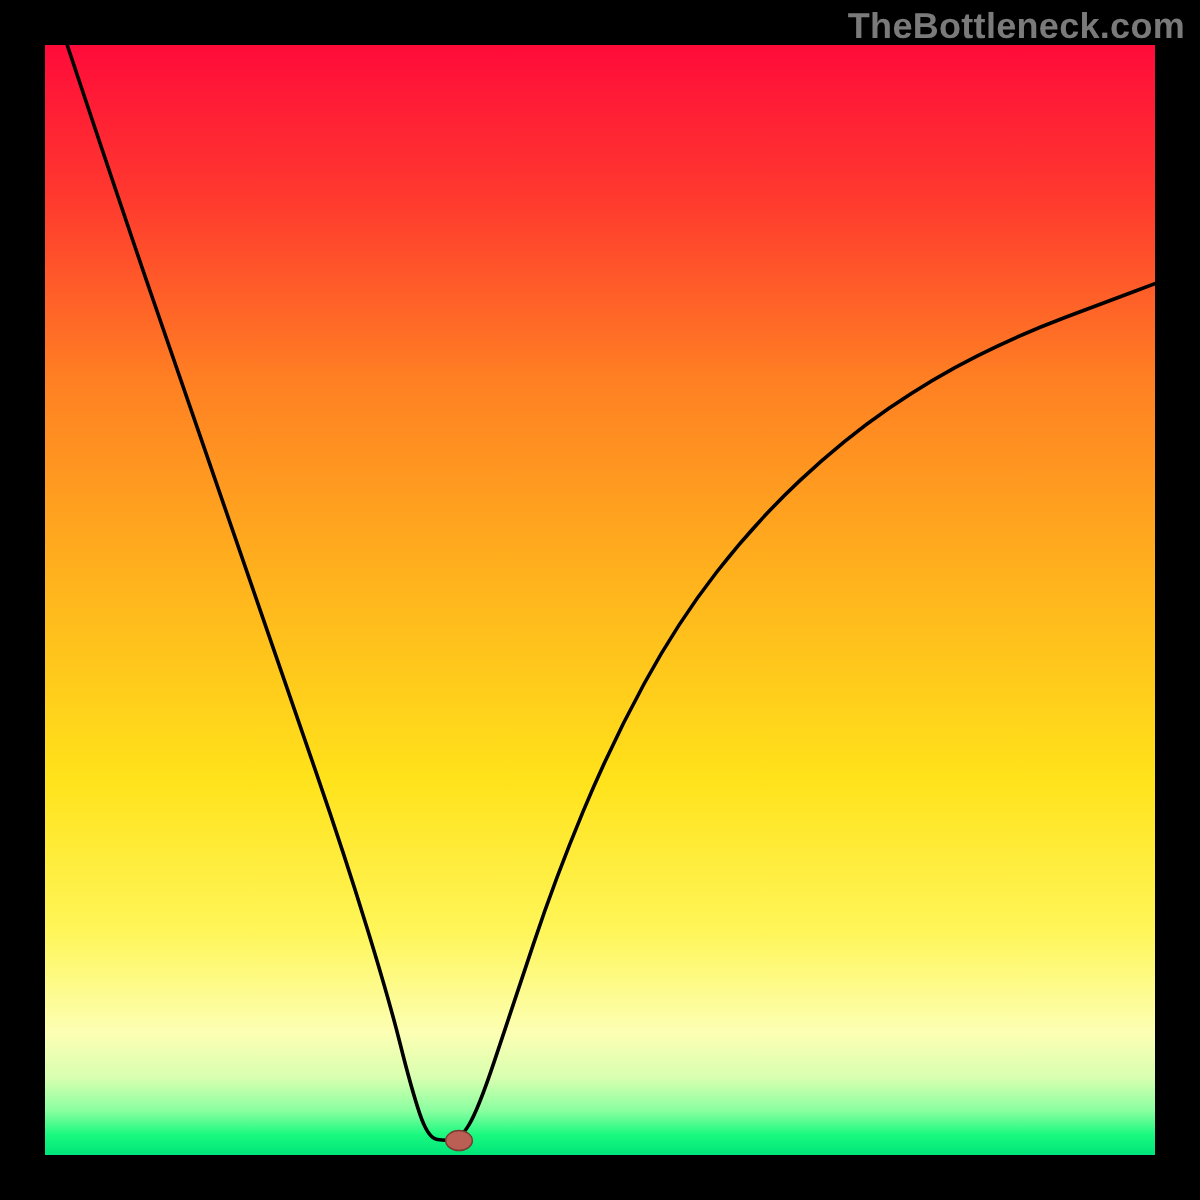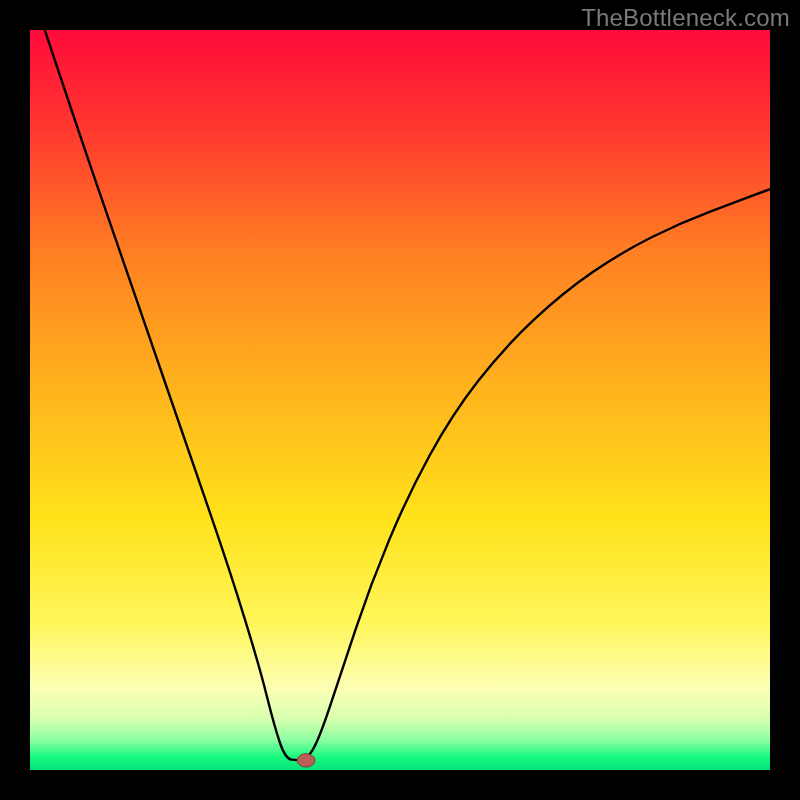--- a/index.html
+++ b/index.html
@@ -23,21 +23,21 @@
     width: 740px;
     height: 740px;
     overflow: hidden;
   }
   .watermark {
     position: absolute;
     top: 4px;
     right: 10px;
     color: #7a7a7a;
     font-size: 24px;
-    font-weight: 400;
+    font-weight: 700;
     letter-spacing: 0.2px;
     font-family: Arial, Helvetica, sans-serif;
   }
   svg { display: block; }
 </style>
 </head>
 <body>
 
 <div class="frame">
   <div class="plot">

